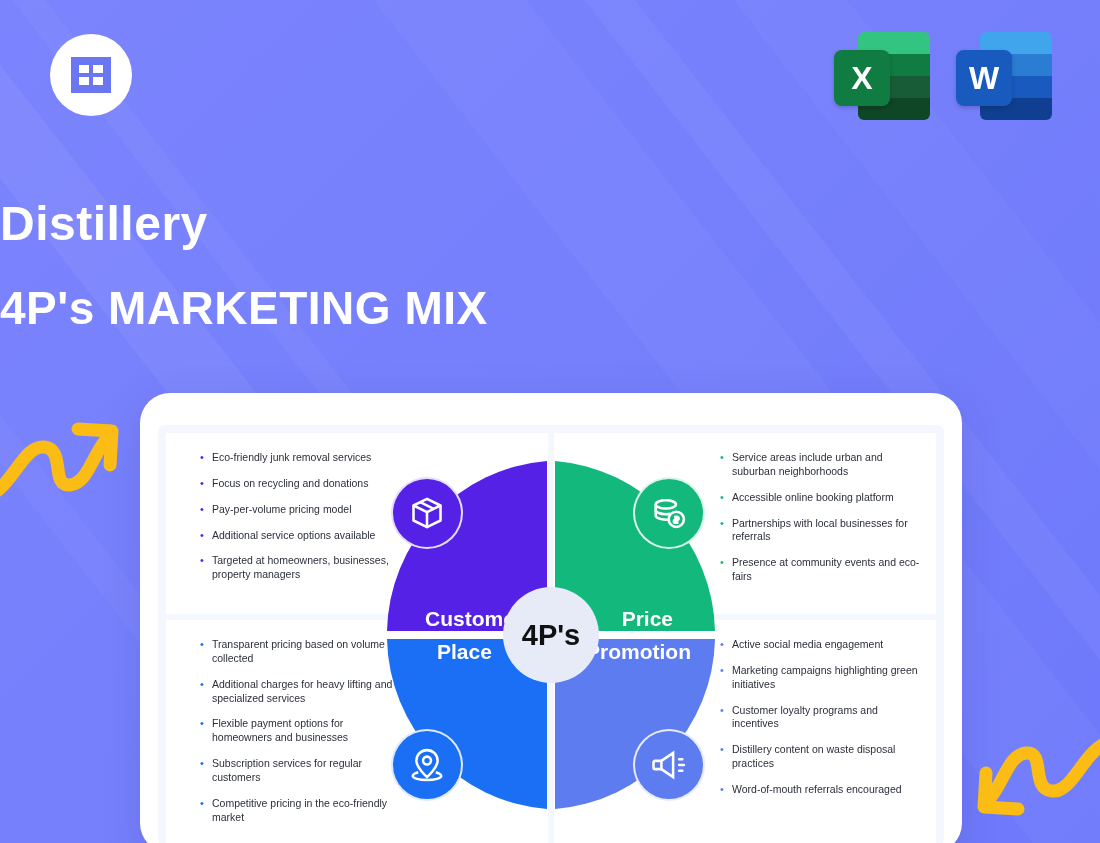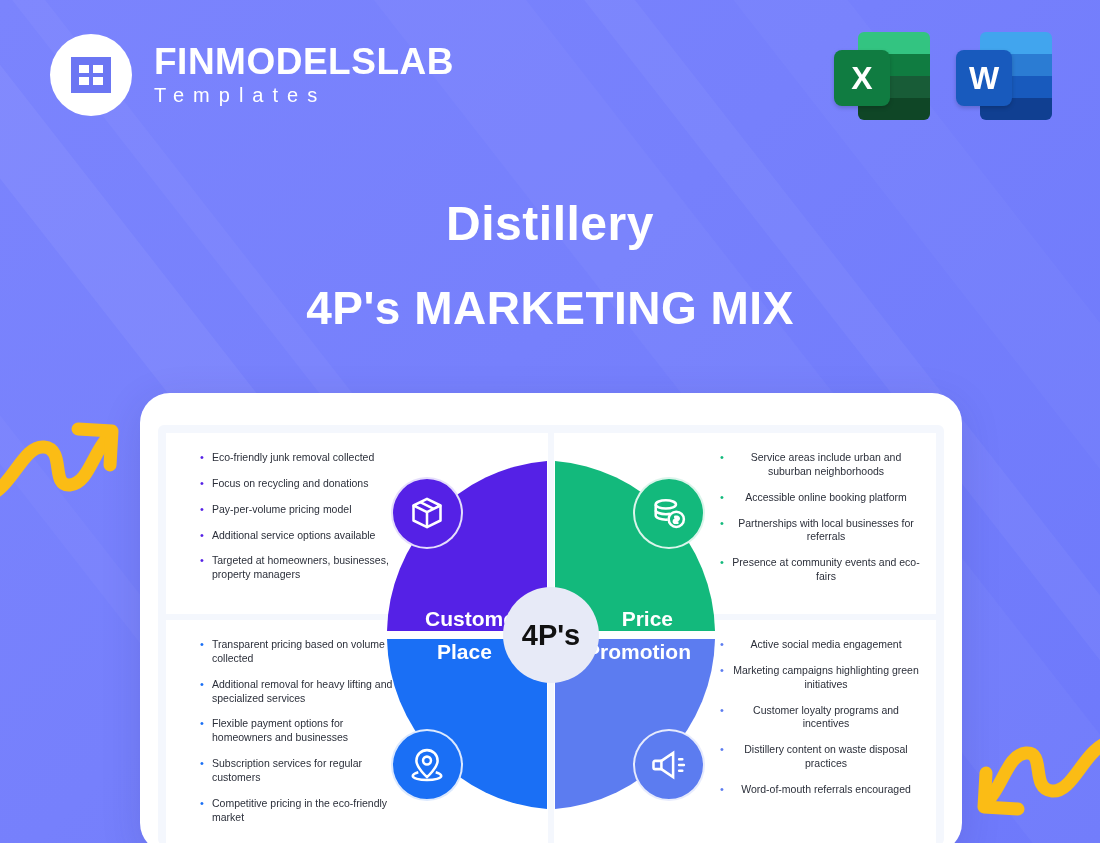--- a/index.html
+++ b/index.html
@@ -105,21 +105,21 @@
     display: flex; align-items: center; justify-content: center;
     color: #fff; font-size: 32px; font-weight: bold;
     box-shadow: 0 2px 4px rgba(0,0,0,.18);
   }
   .xl .oi-badge { background: #107C41; }
   .wd .oi-badge { background: #185ABD; }
 
   
   .title-block {
     position: absolute; top: 196px; left: 0; right: 0;
-    text-align: center; z-index: 5;
+    z-index: 5;
   }
   .title-main {
     color: #fff; font-size: 48px; font-weight: bold;
     letter-spacing: 0.5px; line-height: 1.18;
   }
   .title-sub {
     color: #fff; font-size: 46px; font-weight: bold;
     letter-spacing: 0.5px; margin-top: 28px;
   }
 
@@ -152,21 +152,21 @@
     grid-template-columns: 1fr 1fr;
     grid-template-rows: 1fr 1fr;
     gap: 6px;
   }
   .cell {
     background: #fff;
     padding: 18px 16px;
     display: flex; flex-direction: column;
     justify-content: flex-start;
   }
-  .cell.right-col { align-items: flex-end; text-align: center; }
+  .cell.right-col { align-items: flex-end; }
   .cell ul { list-style: none; width: 200px; }
   .cell.left-col ul { margin-left: 18px; }
   .cell.right-col ul { margin-right: 0px; }
   .cell li {
     position: relative;
     font-size: 10.5px;
     line-height: 1.32;
     color: #2b2f3a;
     margin-bottom: 12px;
     padding-left: 12px;
@@ -235,24 +235,20 @@
 </div>
 
 <div class="header">
   <div class="logo-circle">
     <div class="logo-grid">
       <i></i>
         <i></i>
         <i></i>
         <i></i>
     </div>
-  </div>
-  <div class="brand-text">
-    <div class="brand-name">FINMODELSLAB</div>
-    <div class="brand-sub">Templates</div>
   </div>
 </div>
 
 <div class="office-icons">
   <div class="office-icon xl">
     <div class="oi-sheet">
       <span></span>
         <span class="r2"></span>
         <span class="r3"></span>
         <span class="r4"></span>
@@ -288,41 +284,41 @@
     <path d="M44 74 L10 72 L12 38" stroke="#FBBC15" stroke-width="13" fill="none" stroke-linecap="round" stroke-linejoin="round"></path>
   </svg>
 </div>
 
 <div class="card">
   <div class="inner-panel">
     <div class="grid-4">
 
       <div class="cell left-col q-product">
         <ul>
-          <li>Eco-friendly junk removal collected</li>
+          <li>Eco-friendly junk removal services</li>
           <li>Focus on recycling and donations</li>
           <li>Pay-per-volume pricing model</li>
           <li>Additional service options available</li>
           <li>Targeted at homeowners, businesses, property managers</li>
         </ul>
       </div>
 
       <div class="cell right-col q-price">
         <ul>
           <li>Service areas include urban and suburban neighborhoods</li>
           <li>Accessible online booking platform</li>
           <li>Partnerships with local businesses for referrals</li>
           <li>Presence at community events and eco-fairs</li>
         </ul>
       </div>
 
       <div class="cell left-col q-place">
         <ul>
           <li>Transparent pricing based on volume collected</li>
-          <li>Additional removal for heavy lifting and specialized services</li>
+          <li>Additional charges for heavy lifting and specialized services</li>
           <li>Flexible payment options for homeowners and businesses</li>
           <li>Subscription services for regular customers</li>
           <li>Competitive pricing in the eco-friendly market</li>
         </ul>
       </div>
 
       <div class="cell right-col q-promo">
         <ul>
           <li>Active social media engagement</li>
           <li>Marketing campaigns highlighting green initiatives</li>

